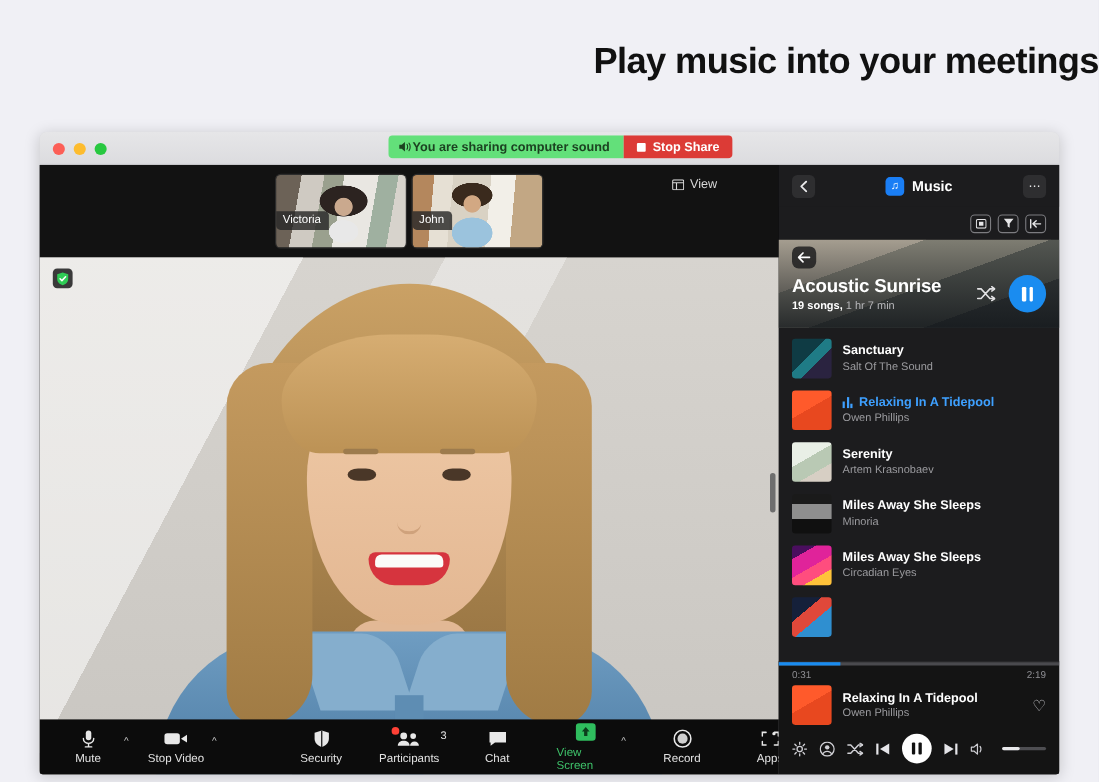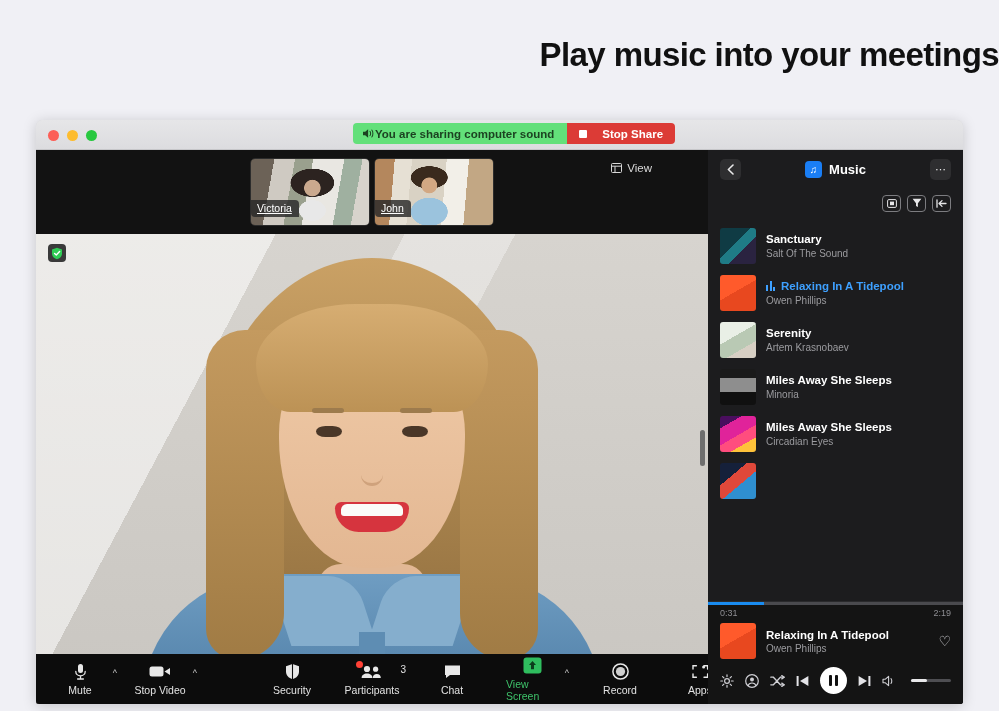--- a/index.html
+++ b/index.html
@@ -45,21 +45,21 @@
     border-radius: 4px; overflow: hidden;
     font-size: 11.5px;
   }
   .share-pill .green-part {
     background: #63e07a; color: #1c4221;
     display: flex; align-items: center; 
     padding: 0 13px 0 9px; font-weight: bold;
   }
   .share-pill .red-part {
     background: #dc3b36; color: #fff;
-    display: flex; align-items: center; gap: 15px;
+    display: flex; align-items: center; gap: 6px;
     padding: 0 12px; font-weight: bold;
   }
   .spk-icon { width: 13px; height: 11px; display: block; }
   .stop-sq { width: 8px; height: 8px; background: #fff; border-radius: 1px; }
 
   
   .meeting-body {
     position: relative;
     height: 554px;
     background: #0a0a0a;
@@ -70,25 +70,24 @@
   .filmstrip {
     position: relative; height: 84px; background: #121212;
     display: flex; justify-content: center; align-items: center; gap: 4px;
   }
   .thumb {
     position: relative; width: 120px; height: 68px;
     border-radius: 5px; overflow: hidden; border: 1px solid #2c2c2c;
   }
   .thumb .pic { position: absolute; inset: 0; }
   .thumb .name {
-    position: absolute; left: 0; bottom: 8px;
+    position: absolute; left: 0; bottom: 16px;
     background: rgba(40,40,40,.82); color: #fff;
     font-size: 10.5px; padding: 2px 7px 3px 6px;
     border-radius: 0 4px 0 4px;
-    text-decoration: underline;
   }
   
   .pic-victoria { background:
       radial-gradient(circle at 52% 44%, #caa98e 0 11%, transparent 12%),
       radial-gradient(ellipse 26% 30% at 52% 36%, #2c2320 0 70%, transparent 72%),
       radial-gradient(ellipse 16% 22% at 52% 78%, #e8e8e8 0 70%, transparent 72%),
       linear-gradient(100deg,#6c6257 0 18%,#cfcac2 18% 34%,#9aa08e 34% 48%,#e9e7e2 48% 72%,#9fb0a0 72% 86%,#d7d3cc 86% 100%);
   }
   
   .pic-john { background:
@@ -504,20 +503,44 @@
               <path d="M0.6 0.8h8.8L5.9 5.2V9L4 7.9V5.2z" fill="#e6e6e8"></path>
             </svg>
           </div>
           <div class="sq-btn">
             <svg width="11" height="9" viewBox="0 0 11 9">
               <path d="M1 0.8v7.4M10 4.5H3.4M6 1.6 3 4.5l3 2.9" stroke="#e6e6e8" stroke-width="1.3" fill="none" stroke-linecap="round" stroke-linejoin="round"></path>
             </svg>
           </div>
         </div>
 
+        <div class="playlist-hero">
+          <div class="hero-back">
+            <svg width="12" height="10" viewBox="0 0 12 10">
+              <path d="M11 5H1.4M5 1 1 5l4 4" stroke="#fff" stroke-width="1.5" fill="none" stroke-linecap="round" stroke-linejoin="round"></path>
+            </svg>
+          </div>
+          <div class="hero-title">Acoustic Sunrise</div>
+          <div class="hero-meta">
+            <span class="b">19 songs,</span>
+            <span class="g">1 hr 7 min</span>
+          </div>
+          <div class="hero-actions">
+            <svg class="shuffle-ico" viewBox="0 0 17 14">
+              <path d="M0.8 2.6h3.1l8 8.8h4M0.8 11.4h3.1l8-8.8h4" stroke="#e2e2e4" stroke-width="1.4" fill="none" stroke-linecap="round"></path>
+              <path d="M13.6 0.6 16.4 2.6l-2.8 2M13.6 9.4l2.8 2-2.8 2" stroke="#e2e2e4" stroke-width="1.4" fill="none" stroke-linecap="round" stroke-linejoin="round"></path>
+            </svg>
+            <div class="play-circle">
+              <span class="pause-bars">
+                  <span></span>
+                  <span></span>
+                </span>
+            </div>
+          </div>
+        </div>
 
         <div class="track-list">
 
           <div class="track">
             <div class="art art-1"></div>
             <div>
               <div class="t-title">Sanctuary</div>
               <div class="t-artist">Salt Of The Sound</div>
             </div>
           </div>

